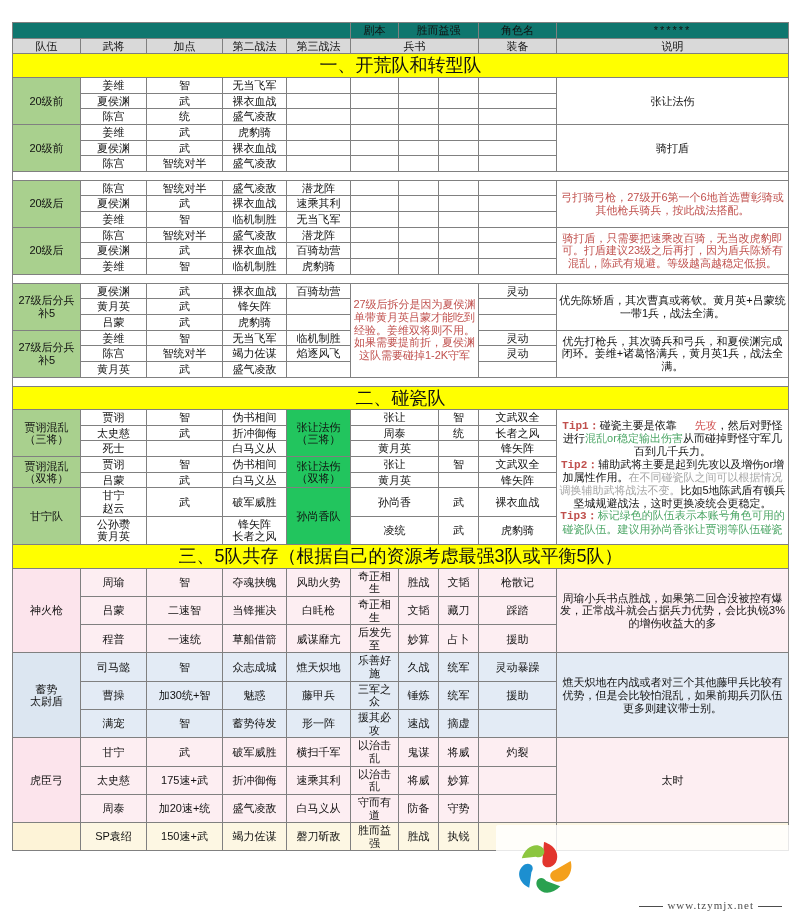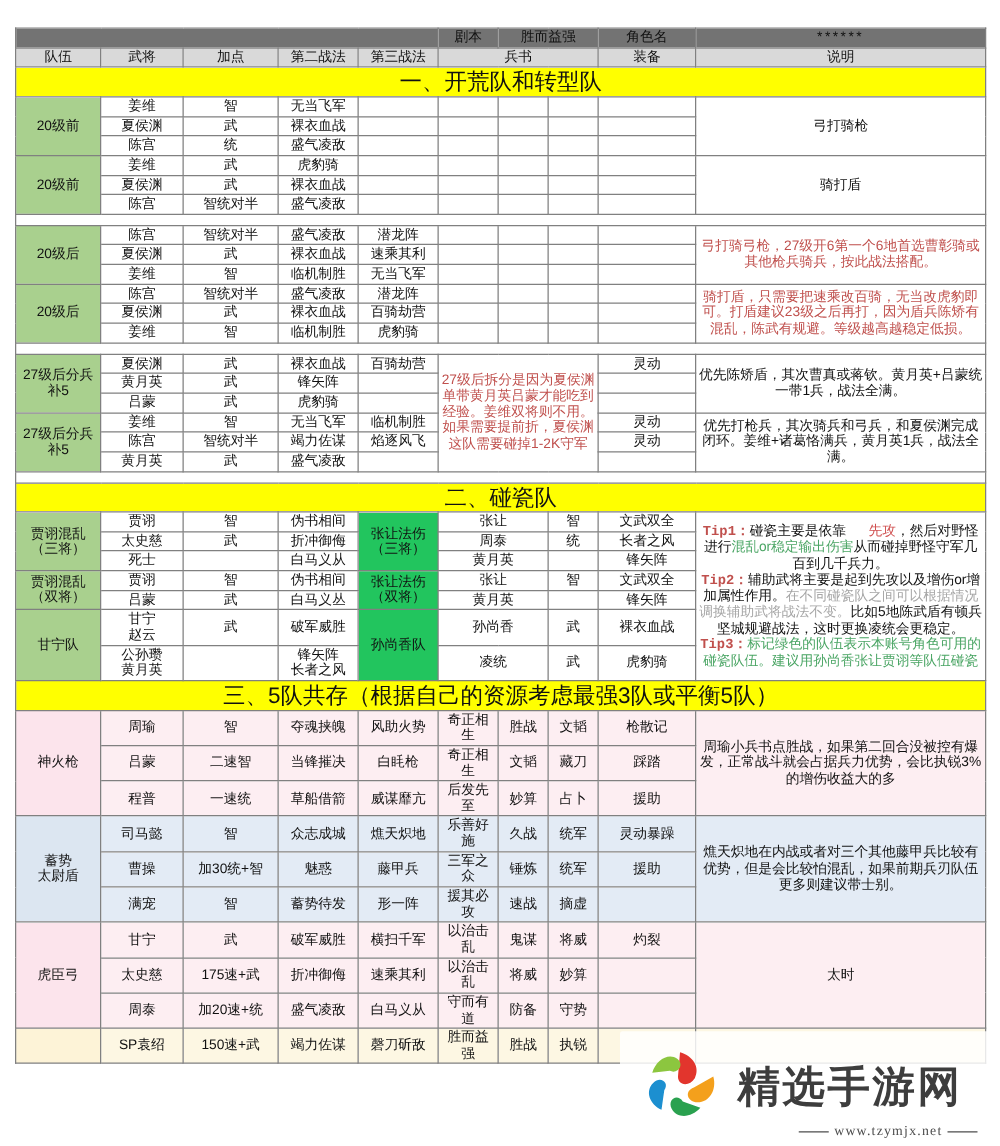--- a/index.html
+++ b/index.html
@@ -27,21 +27,21 @@
     text-align: center;
     vertical-align: middle;
     padding: 1px 2px;
     line-height: 1.15;
     font-weight: normal;
     overflow: hidden;
     white-space: normal;
     word-break: break-all;
   }
   
-  .hdr-yellow { background: #737373; font-weight: bold; }
+  .hdr-yellow { background: #0f766e; font-weight: bold; }
   .hdr-grey   { background: #d9d9d9; font-weight: bold; }
   .stars { letter-spacing: 2px; font-weight: bold; }
 
   
   .section-banner {
     background: #ffff00;
     font-weight: bold;
     text-align: center;
     font-size: 18px;
     height: 17px;
@@ -148,21 +148,21 @@
         <tr class="row-white">
           <td class="team-green" rowspan="3">20级前</td>
           <td>姜维</td>
           <td>智</td>
           <td>无当飞军</td>
           <td></td>
           <td></td>
           <td></td>
           <td></td>
           <td></td>
-          <td class="note" rowspan="3">弓打骑枪</td>
+          <td class="note" rowspan="3">张让法伤</td>
         </tr>
         <tr class="row-white">
           <td>夏侯渊</td>
           <td>武</td>
           <td>裸衣血战</td>
           <td></td>
           <td></td>
           <td></td>
           <td></td>
           <td></td>
@@ -518,20 +518,19 @@
     <div id="wm-inner">
       <svg width="80" height="74" viewBox="0 0 100 100">
         <g transform="translate(50,50)">
           <path d="M0,-38 C14,-34 22,-22 16,-10 C10,0 -4,-2 -2,-14 Z" fill="#e2352d"></path>
           <path d="M36,-12 C40,2 32,16 19,16 C8,16 4,4 15,0 Z" fill="#f4a01c"></path>
           <path d="M22,22 C12,33 -3,34 -9,23 C-14,13 -3,6 3,15 Z" fill="#2aa14f"></path>
           <path d="M-20,24 C-33,18 -38,4 -29,-5 C-21,-13 -11,-5 -17,3 Z" fill="#1c8fd0"></path>
           <path d="M-30,-16 C-26,-30 -12,-38 -3,-31 C5,-25 -2,-14 -11,-18 Z" fill="#8cc63f"></path>
         </g>
       </svg>
-      <div id="wm-text">精选手游网</div>
     </div>
     <div id="wm-url">
       <span class="wm-line"></span><span>www.tzymjx.net</span><span class="wm-line"></span>
     </div>
   </div>
 
 </div>
 
 </body></html>

